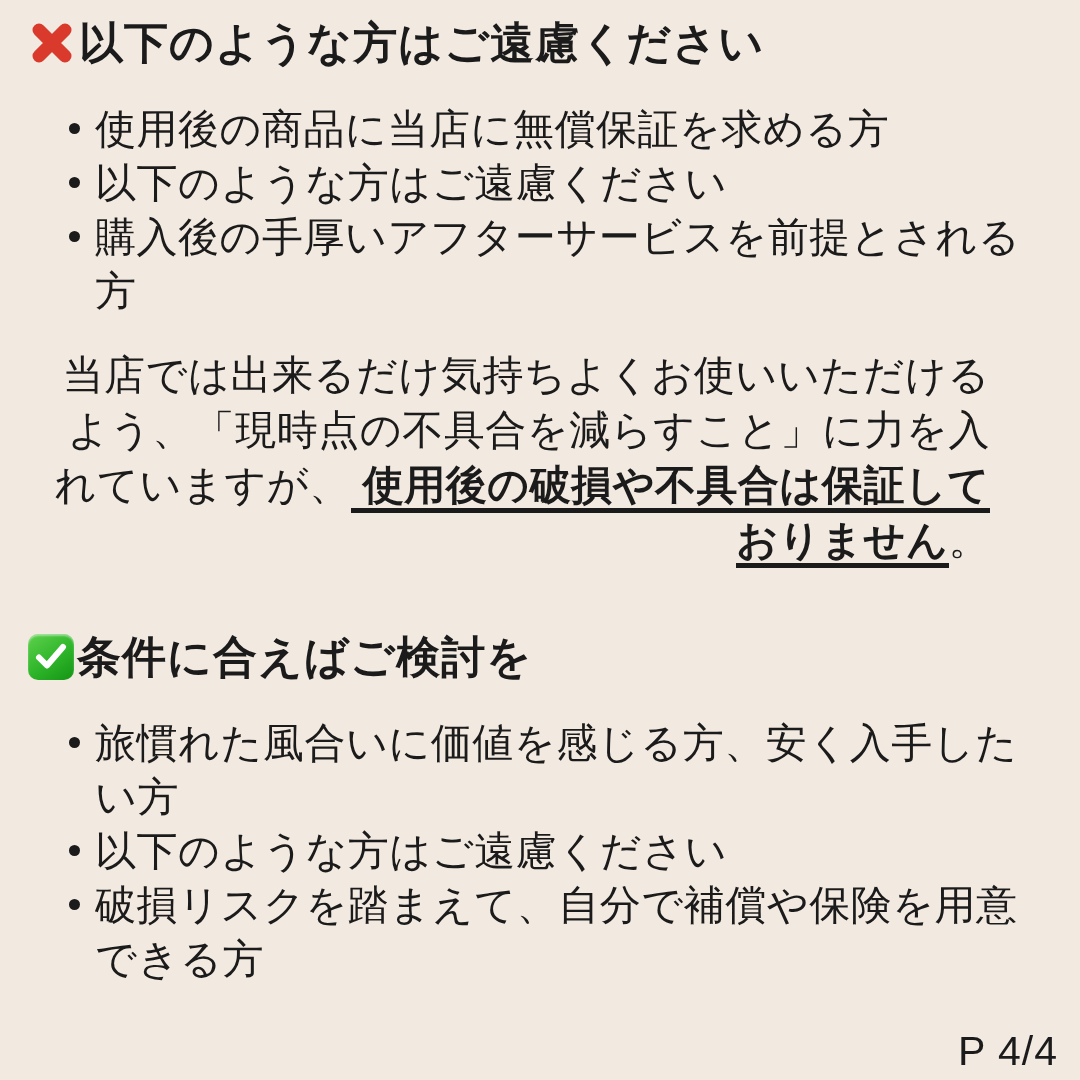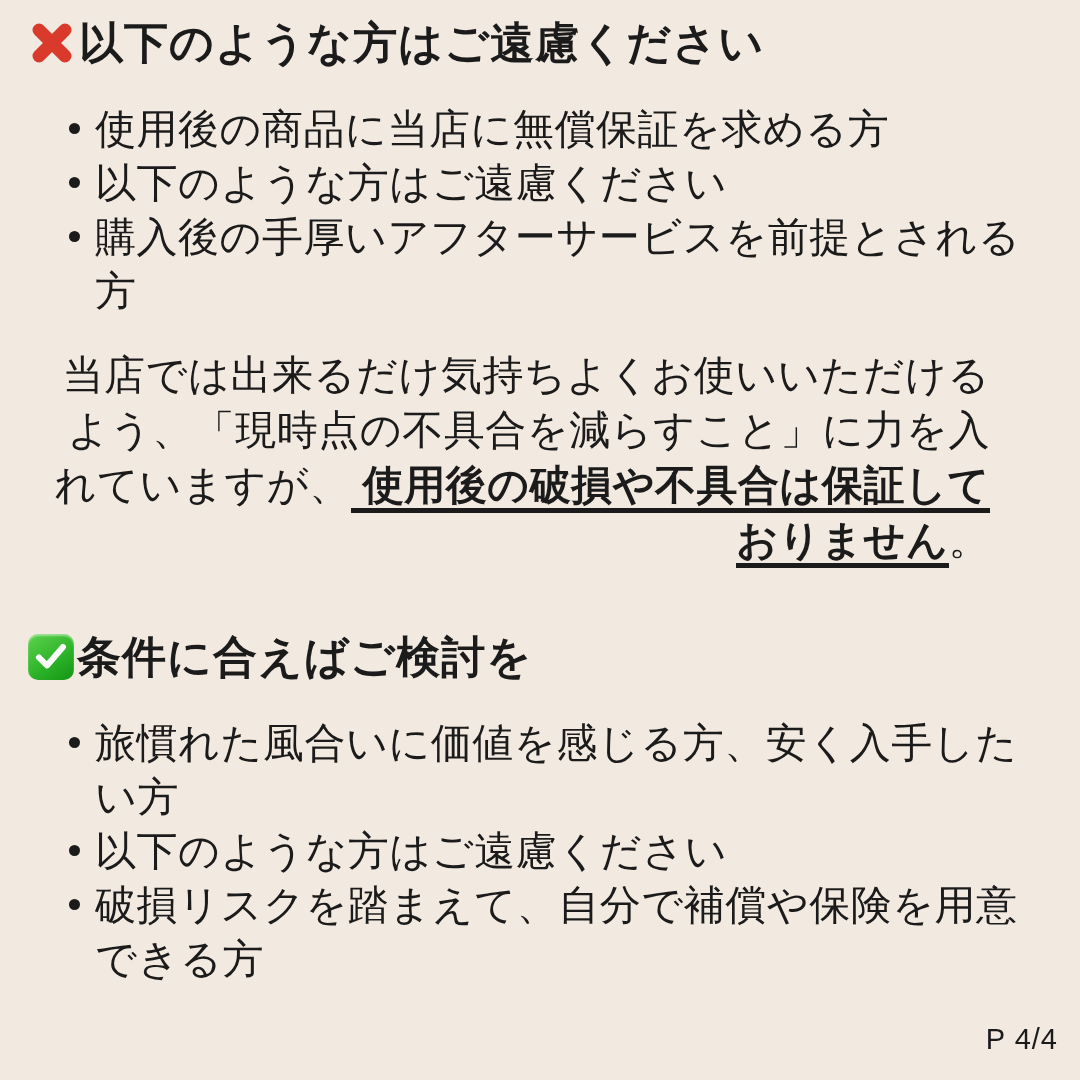--- a/index.html
+++ b/index.html
@@ -69,22 +69,22 @@
   .notice-emphasis {
     font-weight: bold;
     white-space: pre-wrap;
     border-bottom: 5px solid #1b1b1b;
   }
   .heading-consider { margin-top: 60px; }
   .heading-avoid { margin-top: 0; }
   .page-indicator {
     position: absolute;
     right: 22px;
-    bottom: 16px;
-    font-size: 29px;
+    bottom: 4px;
+    font-size: 41px;
     line-height: 50px;
     letter-spacing: 1px;
   }
 </style>
 </head>
 <body>
 
 <h1 class="section-heading heading-avoid">
   <span class="emoji cross-emoji">
     <svg width="48" height="48" viewBox="0 0 48 48">

